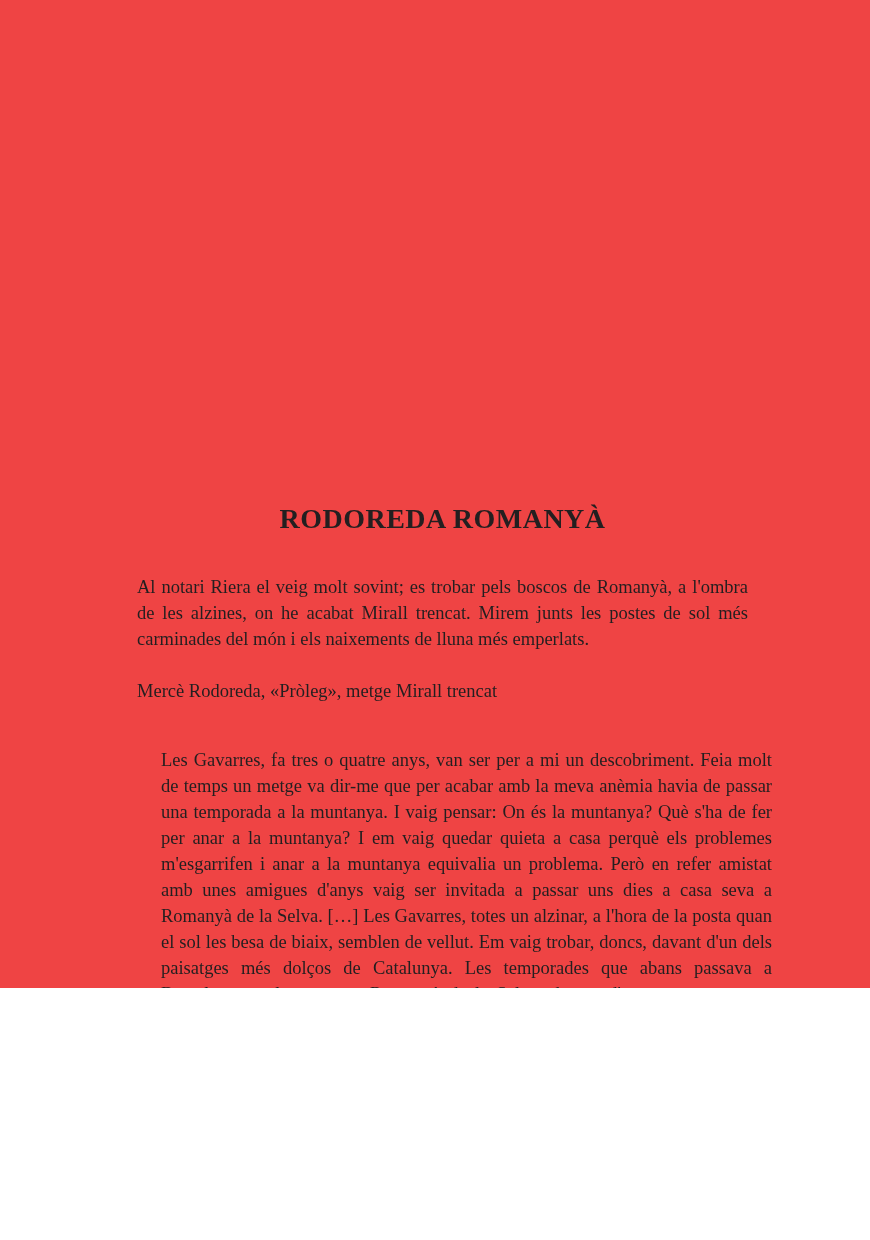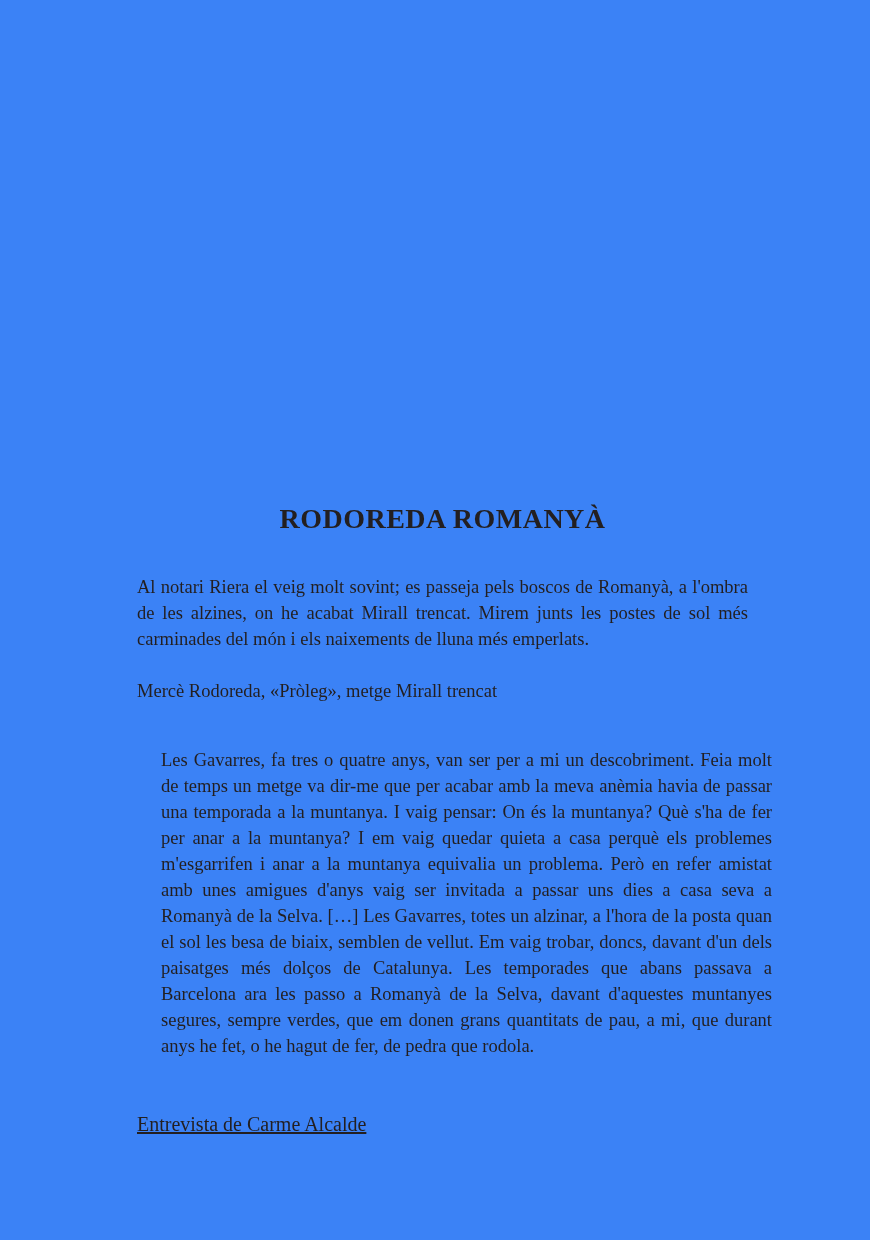--- a/index.html
+++ b/index.html
@@ -3,22 +3,22 @@
 <meta charset="utf-8">
 <style>
   html, body {
     margin: 0;
     padding: 0;
     background: #ffffff;
   }
   .page {
     position: relative;
     width: 870px;
-    height: 1240px;
-    background: #3b82f6;
+    height: 988px;
+    background: #ef4444;
     overflow: hidden;
     font-family: "Liberation Serif", "DejaVu Serif", serif;
     color: #231f20;
   }
   .text-block {
     position: absolute;
     left: 137px;
     width: 611px;
   }
   .chapter-title {
@@ -53,21 +53,21 @@
     text-decoration: underline;
   }
 </style>
 </head>
 <body>
 
 <div class="page">
 
   <h1 class="text-block chapter-title">RODOREDA ROMANYÀ</h1>
 
-  <p class="text-block para epigraph"><span>Al notari Riera el veig molt sovint; es passeja pels boscos de Romanyà, a l'ombra de les alzines, on he acabat </span><span class="italic">Mirall trencat</span><span>. Mirem junts les postes de sol més carminades del món i els naixements de lluna més emperlats.</span></p>
+  <p class="text-block para epigraph"><span>Al notari Riera el veig molt sovint; es trobar pels boscos de Romanyà, a l'ombra de les alzines, on he acabat </span><span class="italic">Mirall trencat</span><span>. Mirem junts les postes de sol més carminades del món i els naixements de lluna més emperlats.</span></p>
 
   <p class="text-block attribution"><span class="author">Mercè Rodoreda</span><span>, «Pròleg», metge </span><span class="italic">Mirall trencat</span></p>
 
   <p class="text-block para interview">Les Gavarres, fa tres o quatre anys, van ser per a mi un descobriment. Feia molt de temps un metge va dir-me que per acabar amb la meva anèmia havia de passar una temporada a la muntanya. I vaig pensar: On és la muntanya? Què s'ha de fer per anar a la muntanya? I em vaig quedar quieta a casa perquè els problemes m'esgarrifen i anar a la muntanya equivalia un problema. Però en refer amistat amb unes amigues d'anys vaig ser invitada a passar uns dies a casa seva a Romanyà de la Selva. […] Les Gavarres, totes un alzinar, a l'hora de la posta quan el sol les besa de biaix, semblen de vellut. Em vaig trobar, doncs, davant d'un dels paisatges més dolços de Catalunya. Les temporades que abans passava a Barcelona ara les passo a Romanyà de la Selva, davant d'aquestes muntanyes segures, sempre verdes, que em donen grans quantitats de pau, a mi, que durant anys he fet, o he hagut de fer, de pedra que rodola.</p>
 
   <p class="text-block byline">Entrevista de Carme Alcalde</p>
 
 </div>
 
 </body></html>

